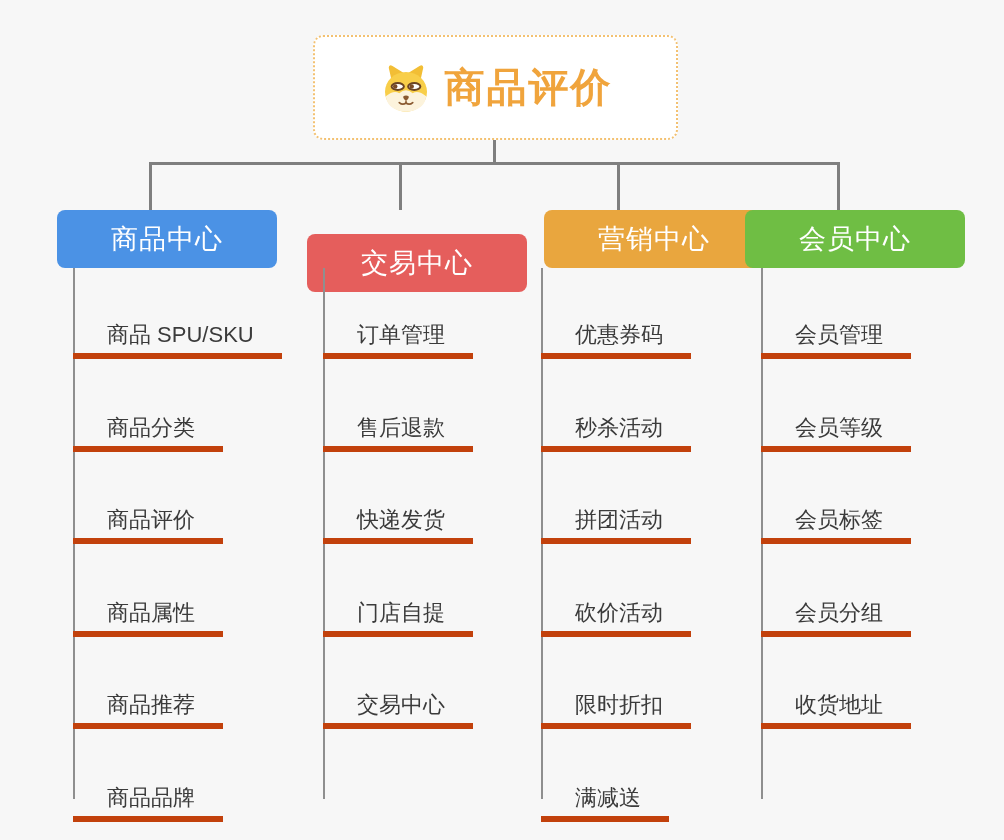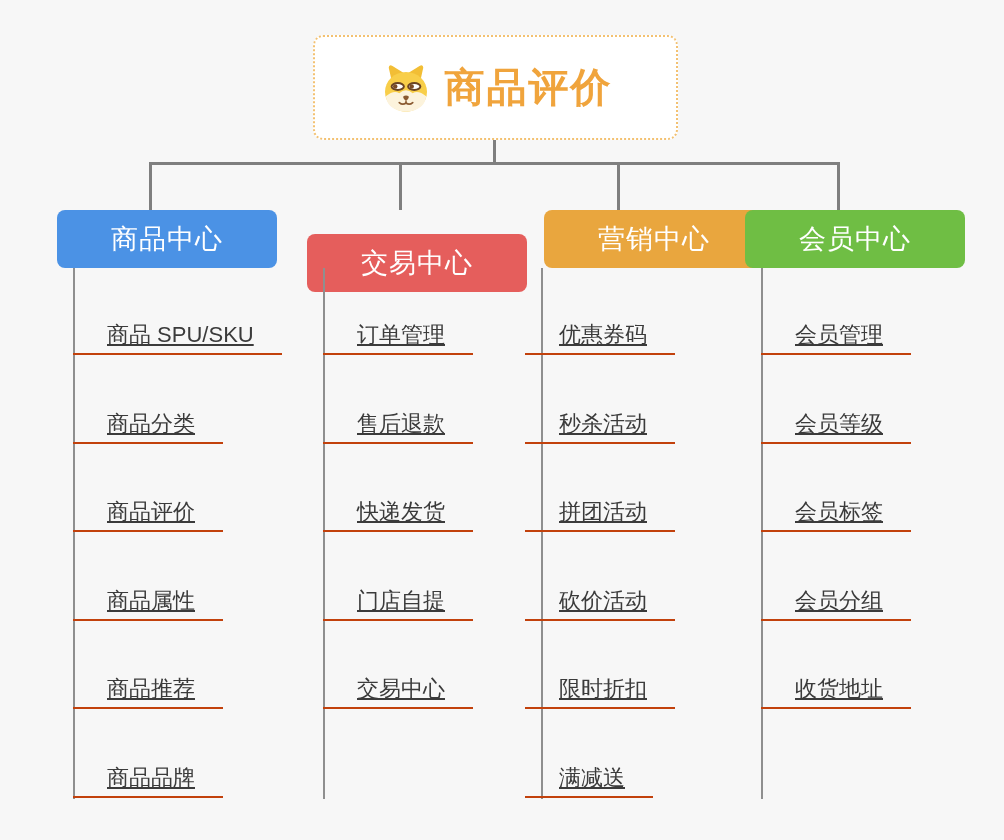--- a/index.html
+++ b/index.html
@@ -74,32 +74,31 @@
   .trunk-3{left:761px;}
   .column{
     position:absolute;
     top:268px;
     display:flex;
     flex-direction:column;
     align-items:flex-start;
   }
   .col-0{left:73px;}
   .col-1{left:323px;}
-  .col-2{left:512px;padding-left:13px;}
+  .col-2{left:541px;}
   .col-3{left:761px;}
   .child-topic{
     display:inline-block;
     margin-top:53px;
     padding:0 28px 4px 34px;
-    border-bottom:2px solid #c2410c;
+    border-bottom:6px solid #c2410c;
     font-size:22px;
     line-height:28px;
     color:#3b3b3b;
     white-space:nowrap;
-    text-decoration:underline;
   }
   .child-topic + .child-topic{margin-top:54.5px;}
 </style>
 </head>
 <body>
 
 <div class="canvas">
 
   <div class="line root-drop"></div>
   <div class="line bus"></div>

